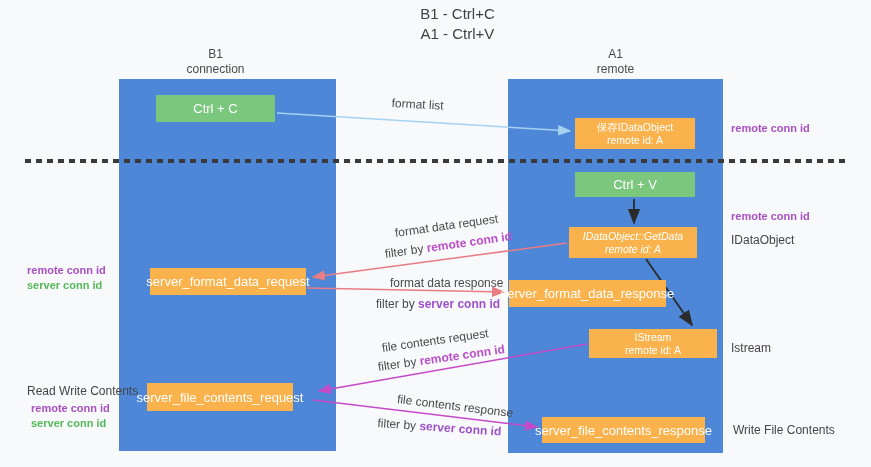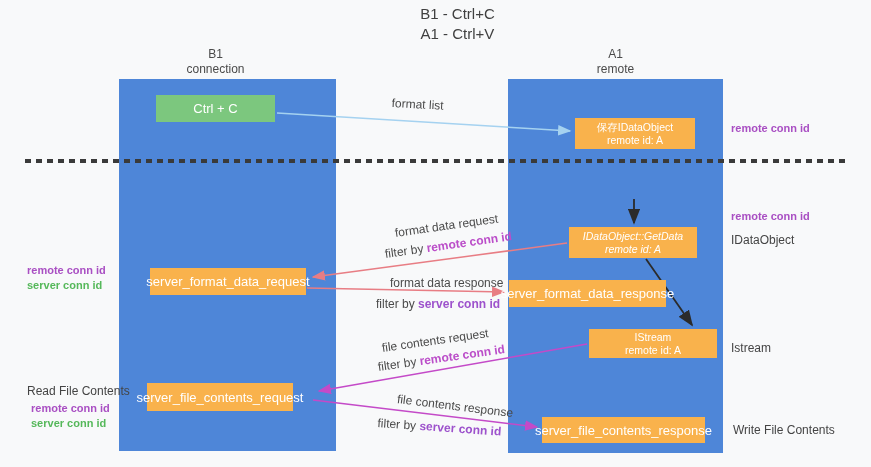--- a/index.html
+++ b/index.html
@@ -110,20 +110,21 @@
     <line x1="313" y1="400" x2="537" y2="427" stroke="#c44ac8" stroke-width="1.5" marker-end="url(#m-magenta)"></line>
   </svg>
 
   <div class="box green" style="left:156px;top:95px;width:119px;height:27px;">Ctrl + C</div>
 
   <div class="box orange two-line" style="left:575px;top:118px;width:120px;height:31px;">
     <div>保存IDataObject</div>
     <div>remote id: A</div>
   </div>
 
+  <div class="box green" style="left:575px;top:172px;width:120px;height:25px;">Ctrl + V</div>
 
   <div class="box orange two-line" style="left:569px;top:227px;width:128px;height:31px;font-style:italic;">
     <div>IDataObject::GetData</div>
     <div>remote id: A</div>
   </div>
 
   <div class="box orange" style="left:150px;top:268px;width:156px;height:27px;">server_format_data_request</div>
 
   <div class="box orange" style="left:509px;top:280px;width:157px;height:27px;">server_format_data_response</div>
 
@@ -147,21 +148,21 @@
   <div class="alabel" style="left:381px;top:341px;transform:rotate(-8deg);">file contents request</div>
   <div class="alabel" style="left:377px;top:360px;transform:rotate(-8deg);"><span>filter by </span><span class="hl-remote">remote conn id</span></div>
 
   <div class="alabel" style="left:398px;top:392px;transform:rotate(7deg);">file contents response</div>
   <div class="alabel" style="left:378px;top:416px;transform:rotate(4deg);"><span>filter by </span><span class="hl-server">server conn id</span></div>
 
   <div class="side" style="left:27px;top:263px;">
     <div class="id-purple">remote conn id</div>
     <div class="id-green">server conn id</div>
   </div>
-  <div class="side" style="left:27px;top:384px;">Read File Contents</div>
+  <div class="side" style="left:27px;top:384px;">Read Write Contents</div>
   <div class="side" style="left:31px;top:401px;">
     <div class="id-purple">remote conn id</div>
     <div class="id-green">server conn id</div>
   </div>
 
   <div class="side id-purple" style="left:731px;top:122px;color:var(--purple,#a94fc3);font-weight:bold;font-size:11px;">remote conn id</div>
   <div class="side" style="left:731px;top:210px;color:var(--purple,#a94fc3);font-weight:bold;font-size:11px;">remote conn id</div>
   <div class="side" style="left:731px;top:233px;">IDataObject</div>
   <div class="side" style="left:731px;top:341px;">Istream</div>
   <div class="side" style="left:733px;top:423px;">Write File Contents</div>

